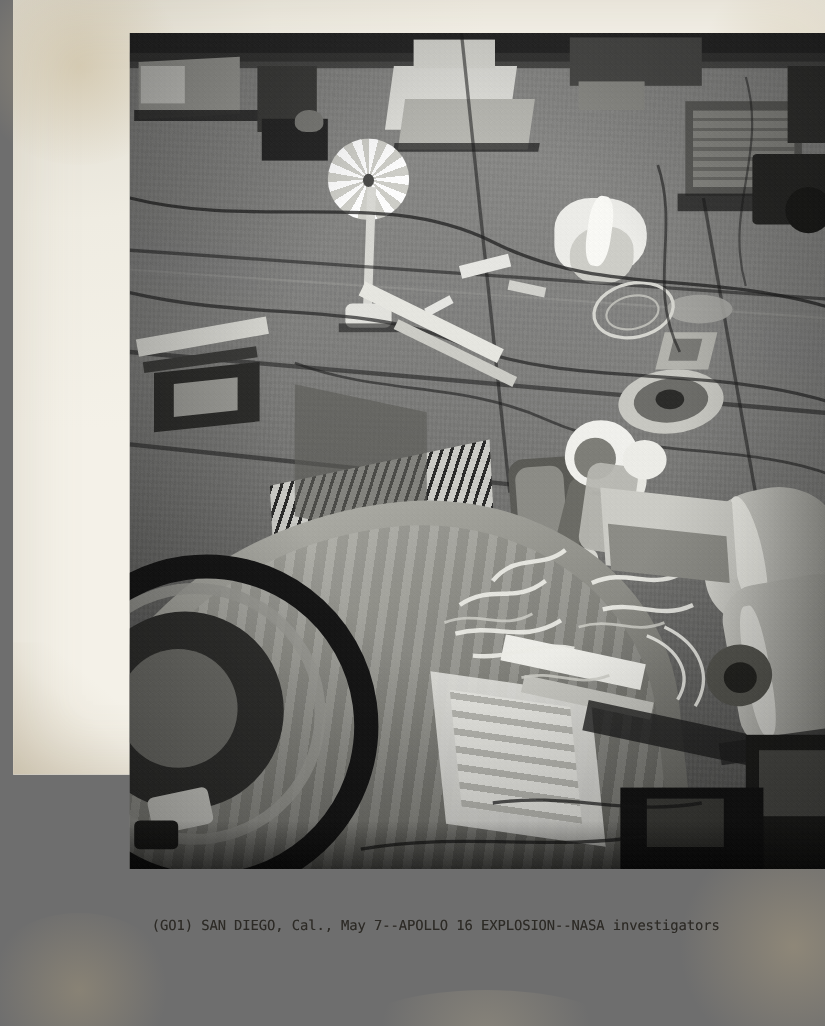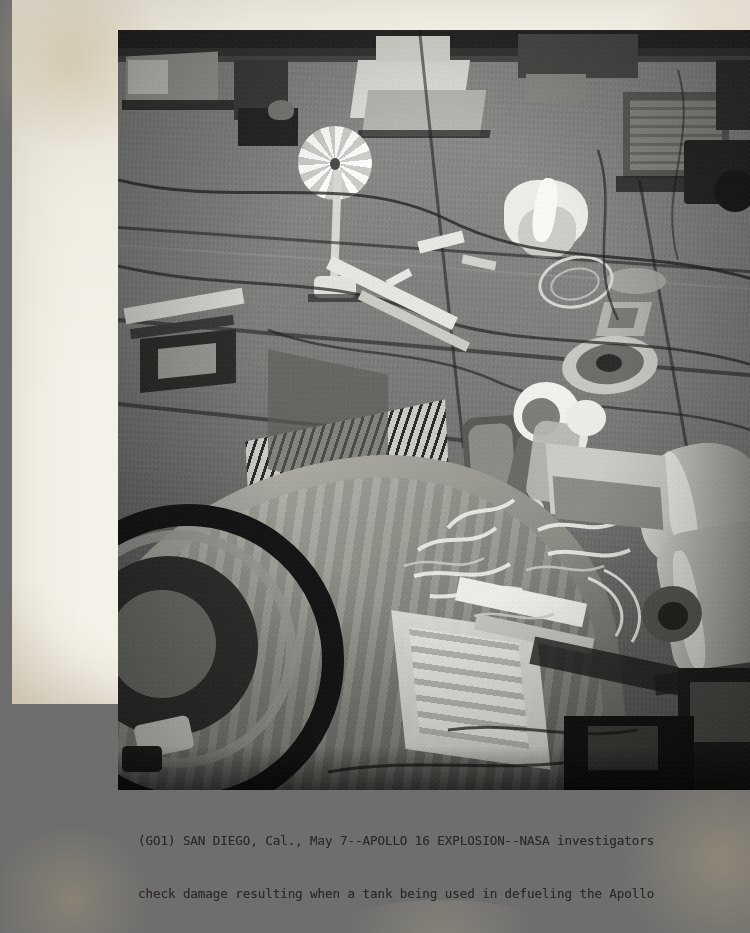--- a/index.html
+++ b/index.html
@@ -306,20 +306,19 @@
     </svg>
 
     <div class="blk" style="left:0;top:716px;width:638px;height:44px;background:linear-gradient(180deg,rgba(0,0,0,0) 0%,rgba(0,0,0,0.55) 100%)"></div>
 
     <div class="layer vignette"></div>
     <div class="layer grain"></div>
   </div>
 
   <div id="caption">
     <span class="ln">(GO1) SAN DIEGO, Cal., May 7--APOLLO 16 EXPLOSION--NASA investigators</span>
-    <span class="ln">check damage resulting when a tank being used in defueling the Apollo</span>
     
     
     
     
   </div>
 
 </div>
 
 </body></html>

